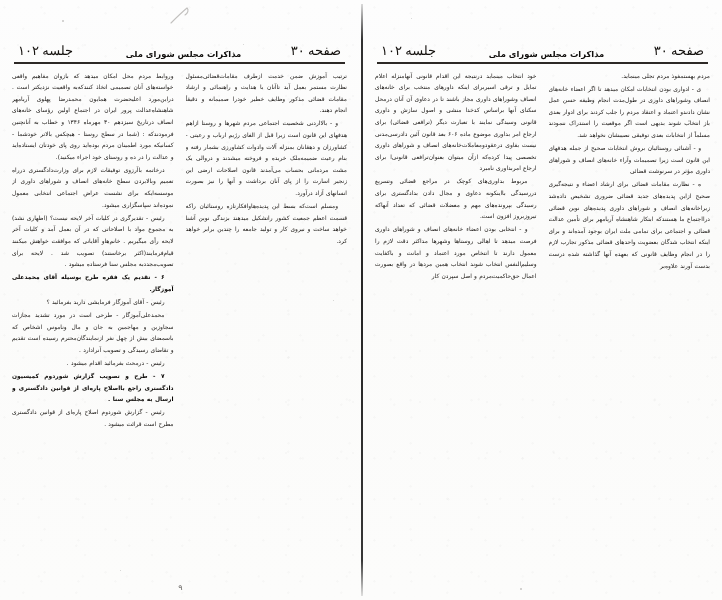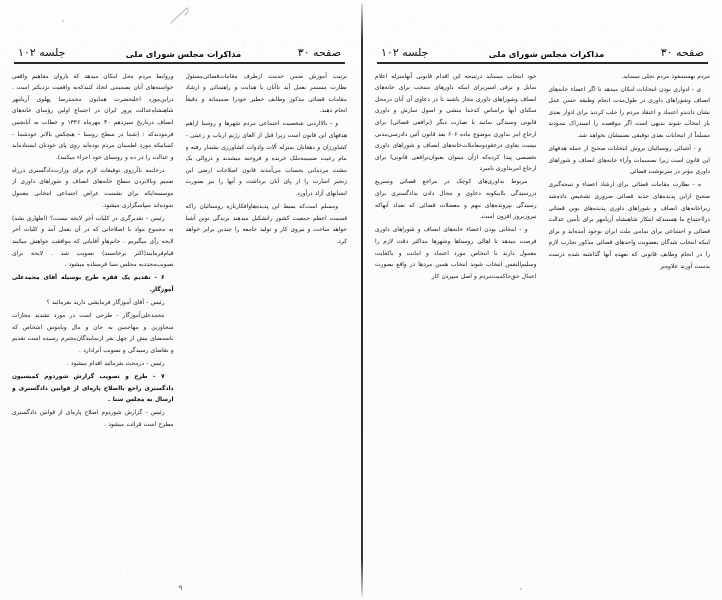--- a/index.html
+++ b/index.html
@@ -62,21 +62,21 @@
   }
   .running-head .rh-title{
     font-size:8.4px;
     font-weight:600;
     position:absolute;
     left:8px;right:0;
     text-align:center;
     bottom:3px;
     color:#100e0c;
   }
-  .rh-side{position:relative;z-index:2;font-size:11px;}
+  .rh-side{position:relative;z-index:2;font-size:13px;font-family:Liberation Serif, serif;}
   .rule{
     height:1.6px;
     background:#1b1714;
     margin:0 2px;
     opacity:.92;
   }
 
   
   .columns{
     display:flex;

